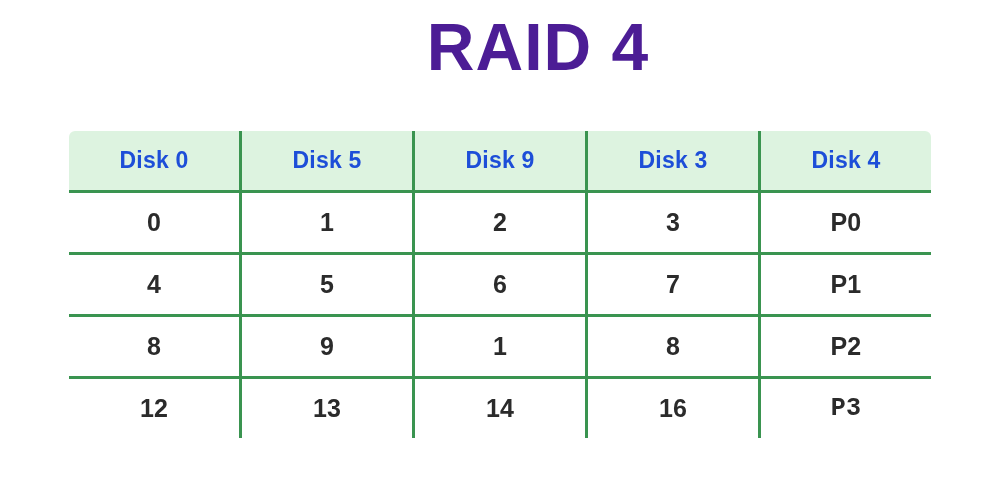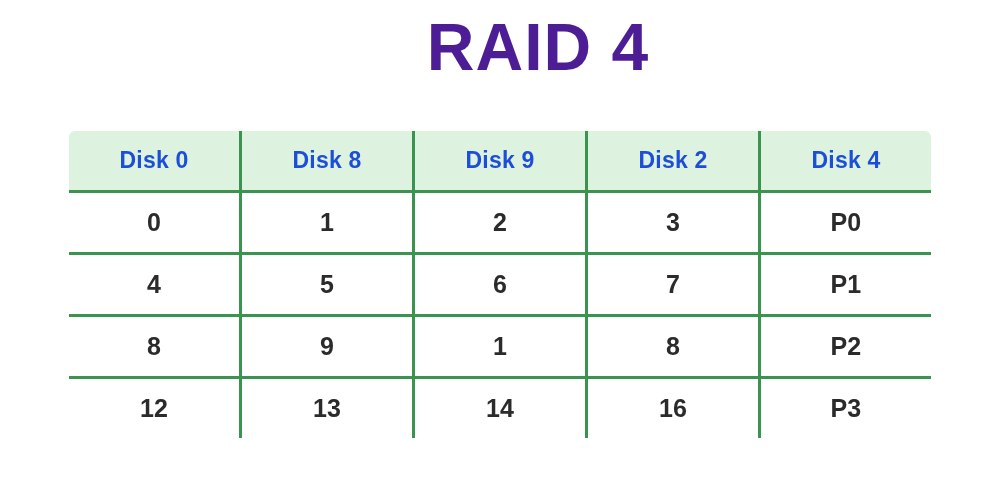--- a/index.html
+++ b/index.html
@@ -71,37 +71,37 @@
     background: #ffffff;
     color: #2b2b2b;
     font-size: 25px;
     font-weight: bold;
     letter-spacing: 0.2px;
   }
   
   table.raid-table thead tr th:first-child { border-top-left-radius: 7px; }
   table.raid-table thead tr th:last-child  { border-top-right-radius: 7px; }
   table.raid-table tbody tr:last-child td:first-child { border-bottom-left-radius: 7px; text-align: center; }
-  table.raid-table tbody tr:last-child td:last-child  { border-bottom-right-radius: 7px; }
+  table.raid-table tbody tr:last-child td:last-child  { border-bottom-right-radius: 7px; font-family: Liberation Mono, monospace; }
 </style>
 </head>
 <body>
 
 <div class="page">
 
   <div class="title">RAID 4</div>
 
   <div class="table-wrap">
     <table class="raid-table">
       <thead>
         <tr>
           <th>Disk 0</th>
-          <th>Disk 8</th>
+          <th>Disk 5</th>
           <th>Disk 9</th>
-          <th>Disk 2</th>
+          <th>Disk 3</th>
           <th>Disk 4</th>
         </tr>
       </thead>
       <tbody>
         <tr>
           <td>0</td>
           <td>1</td>
           <td>2</td>
           <td>3</td>
           <td>P0</td>

